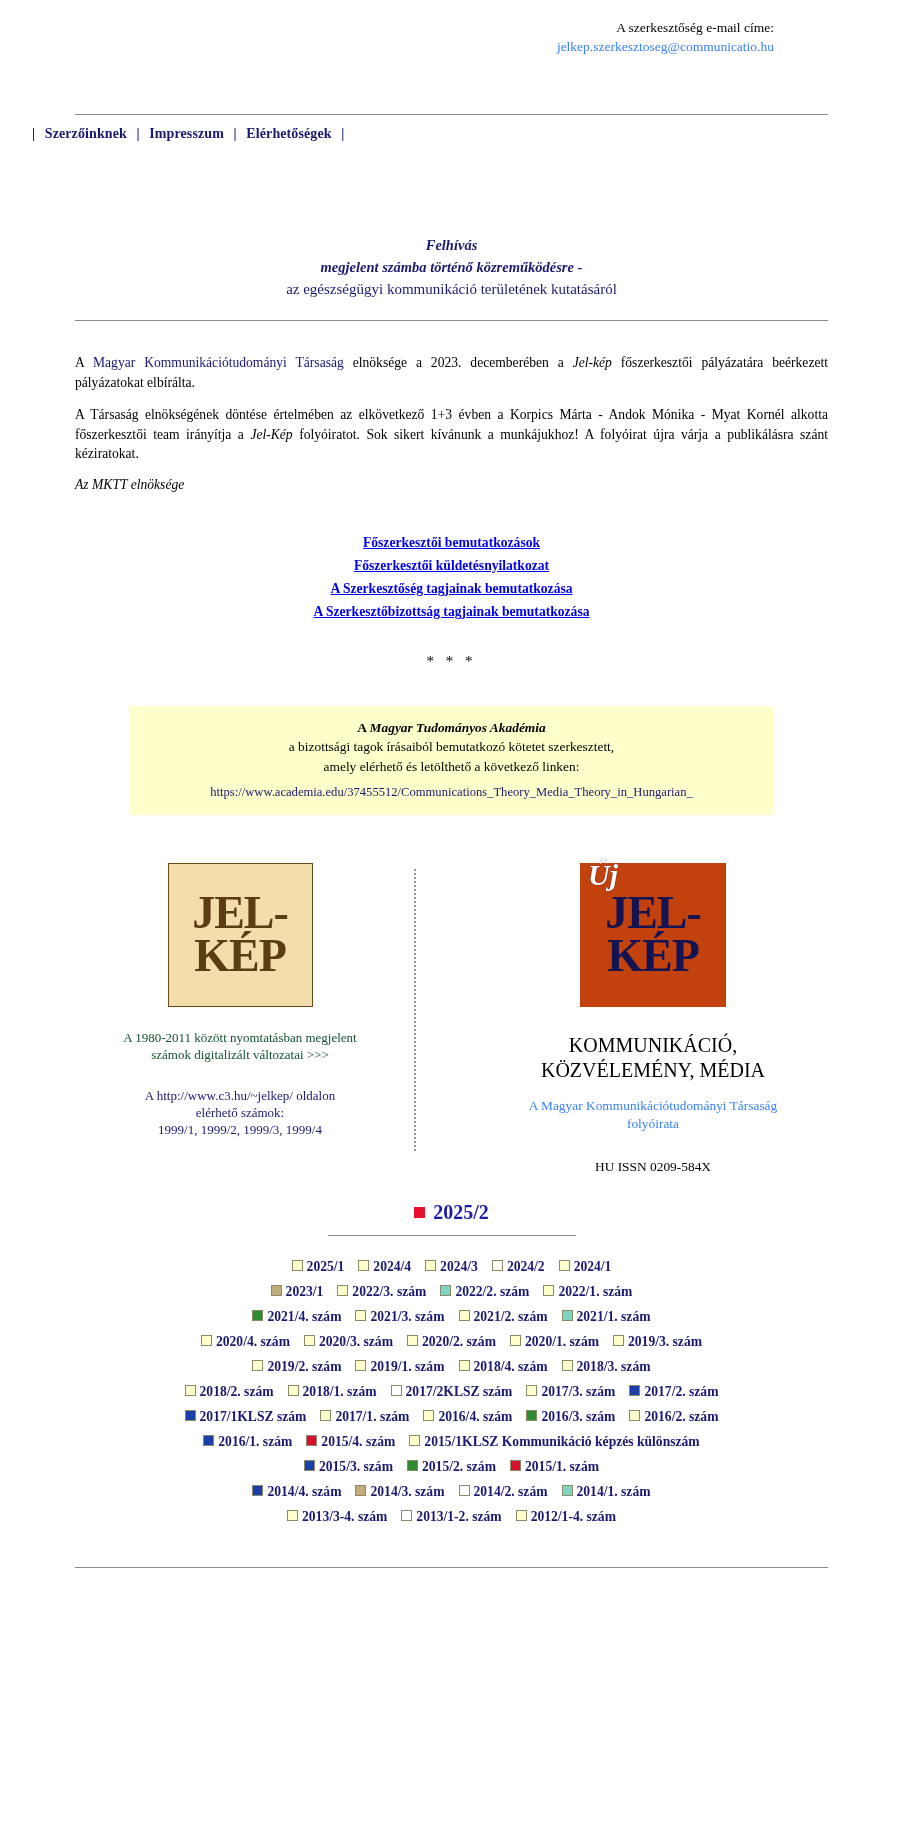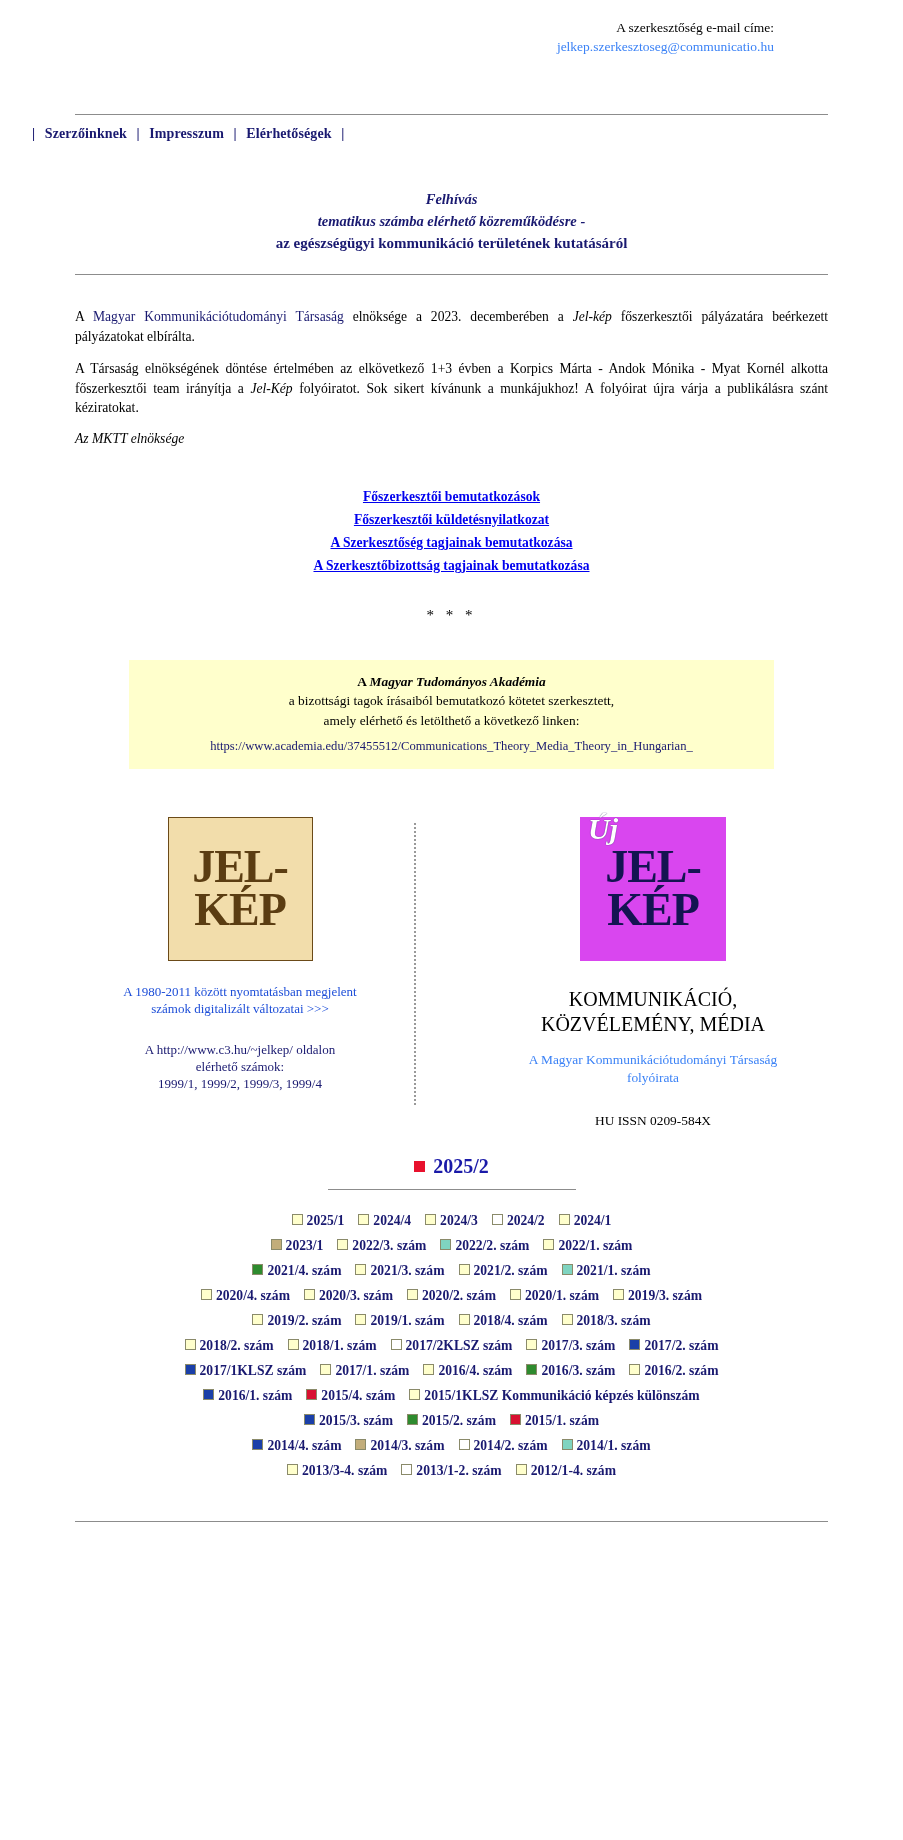--- a/index.html
+++ b/index.html
@@ -47,27 +47,27 @@
     font-weight:bold;
   }
 
   
   .felhivas{
     text-align:center;
     color:#191970;
     padding:46px 0 0 0;
   }
   .felhivas .l1{
-    font-style:italic;font-weight:bold;font-size:14.5px;line-height:22px;
+    font-style:italic;font-weight:bold;font-size:14.5px;line-height:22px;margin-top:46px;
   }
   .felhivas .l2{
     font-style:italic;font-weight:bold;font-size:14.5px;line-height:22px;
   }
   .felhivas .l3{
-    font-weight:bold;font-size:15px;line-height:22px;
+    font-weight:normal;font-size:15px;line-height:22px;
   }
 
   
   .body-block{
     margin:0 49px;
     padding-top:32px;
   }
   .para{
     text-align:justify;
     font-size:13.6px;
@@ -148,40 +148,40 @@
     align-items:center;justify-content:center;
     color:#5b3d12;
     font-family:"Liberation Serif","DejaVu Serif",serif;
     font-weight:bold;
     line-height:0.92;
   }
   .logo-jelkep .r1{font-size:46px;letter-spacing:-1px;}
   .logo-jelkep .r2{font-size:46px;letter-spacing:-1px;}
 
   .capline{
-    color:#1d4ed8;
+    color:#14532d;
     font-size:13px;
     line-height:17px;
     padding-top:22px;
   }
   .capline2{
     color:#191970;
     font-size:13px;
     line-height:17px;
     padding-top:24px;
   }
   .capline2 a{color:#191970;text-decoration:none;}
 
   .logo-right-col{
     position:absolute;left:400px;top:0;width:454px;text-align:center;
   }
   .logo-ujjelkep{
     width:146px;height:144px;
     margin:0 auto;
-    background:#d946ef;
+    background:#c2410c;
     box-sizing:border-box;
     position:relative;
     color:#141452;
     font-weight:bold;
     line-height:0.92;
     display:flex;flex-direction:column;
     align-items:center;justify-content:center;
   }
   .logo-ujjelkep .uj{
     position:absolute;
@@ -285,21 +285,21 @@
     <a href="#">Szerzőinknek</a>
     <span class="sep">|</span>
     <a href="#">Impresszum</a>
     <span class="sep">|</span>
     <a href="#">Elérhetőségek</a>
     <span class="sep">|</span>
   </div>
 
   <div class="felhivas">
     <div class="l1">Felhívás</div>
-    <div class="l2">tematikus számba elérhető közreműködésre -</div>
+    <div class="l2">megjelent számba történő közreműködésre -</div>
     <div class="l3">az egészségügyi kommunikáció területének kutatásáról</div>
   </div>
 
   <hr class="rule rule-head">
 
   <div class="body-block">
     <p class="para"><span>A </span><a href="#" class="lnk">Magyar Kommunikációtudományi Társaság</a><span> elnöksége a 2023. decemberében a </span><i>Jel-kép</i><span> főszerkesztői pályázatára beérkezett pályázatokat elbírálta.</span></p>
 
     <p class="para"><span>A Társaság elnökségének döntése értelmében az elkövetkező 1+3 évben a Korpics Márta - Andok Mónika - Myat Kornél alkotta főszerkesztői team irányítja a </span><i>Jel-Kép</i><span> folyóiratot. Sok sikert kívánunk a munkájukhoz! A folyóirat újra várja a publikálásra szánt kéziratokat.</span></p>
 

